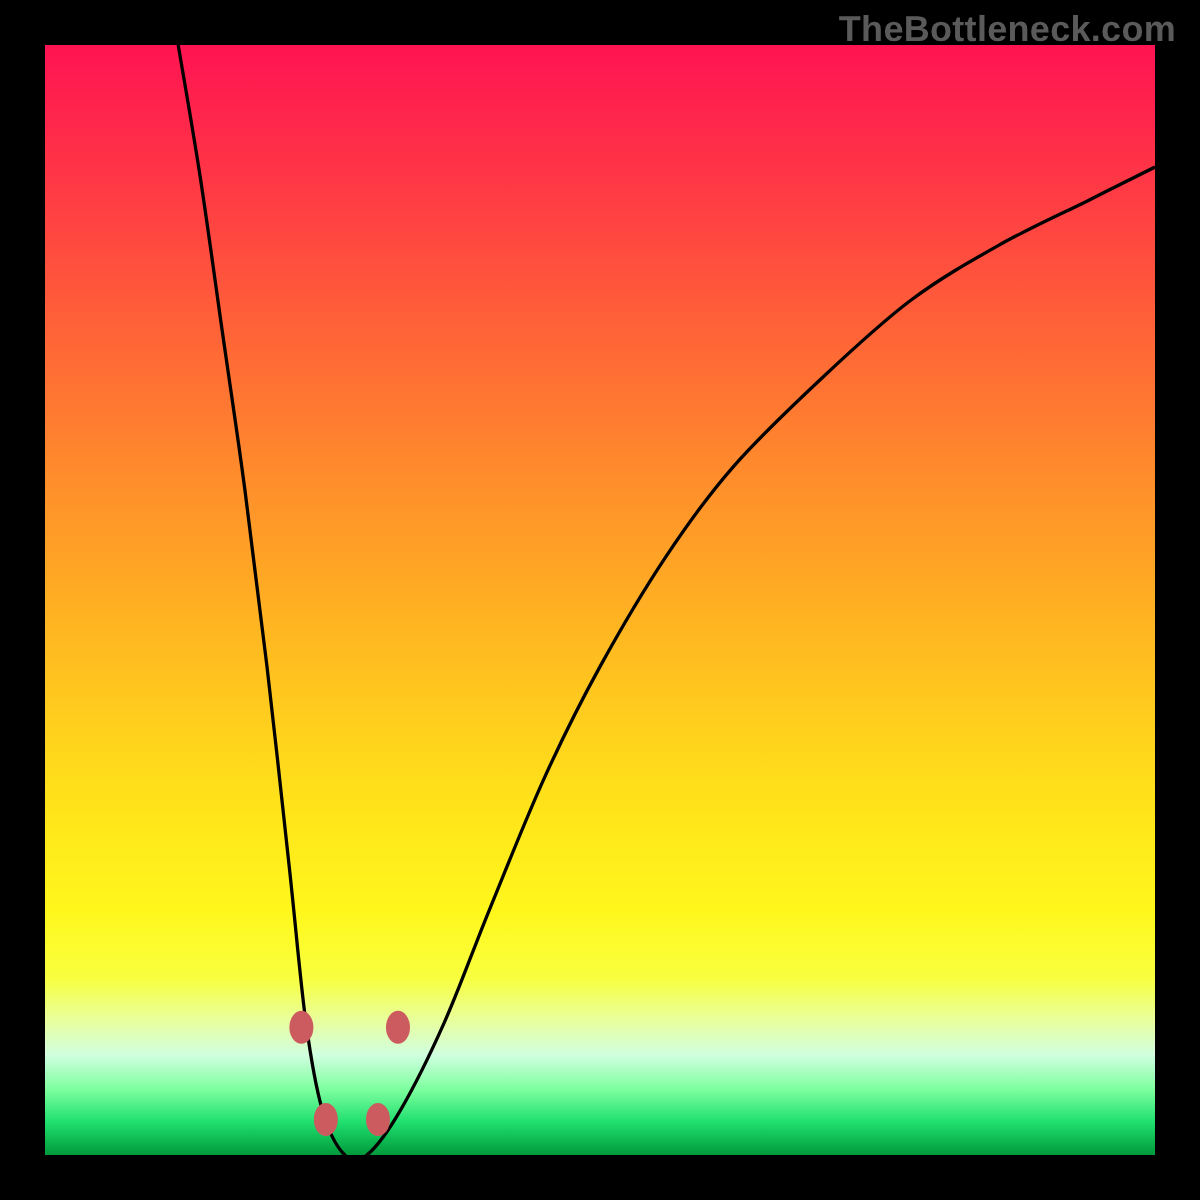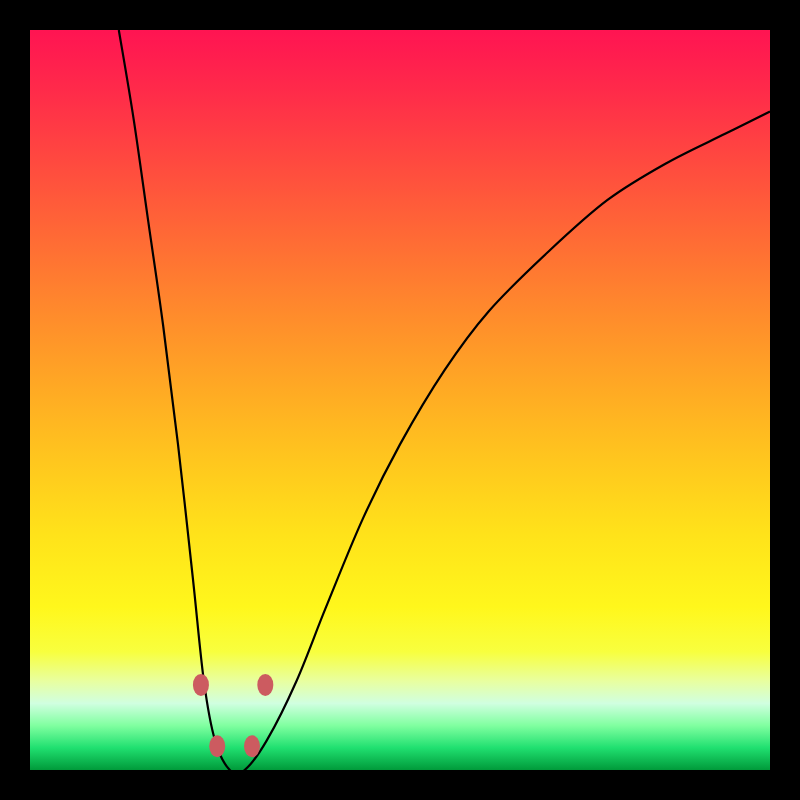--- a/index.html
+++ b/index.html
@@ -68,13 +68,14 @@
     <svg class="curve" viewBox="0 0 740 740" preserveAspectRatio="none">
       <path id="curve-path" fill="none" stroke="#000000" stroke-width="2.2" d="M 88.80 0.00 C 91.27 14.80, 98.67 56.73, 103.60 88.80 C 108.53 120.87, 113.47 157.87, 118.40 192.40 C 123.33 226.93, 128.27 259.00, 133.20 296.00 C 138.13 333.00, 143.07 372.47, 148.00 414.40 C 152.93 456.33, 158.48 508.13, 162.80 547.60 C 167.12 587.07, 170.20 624.07, 173.90 651.20 C 177.60 678.33, 180.68 695.60, 185.00 710.40 C 189.32 725.20, 194.87 735.07, 199.80 740.00 C 204.73 744.93, 208.43 744.93, 214.60 740.00 C 220.77 735.07, 228.17 725.20, 236.80 710.40 C 245.43 695.60, 256.53 673.40, 266.40 651.20 C 276.27 629.00, 284.90 604.33, 296.00 577.20 C 307.10 550.07, 320.67 515.53, 333.00 488.40 C 345.33 461.27, 356.43 439.07, 370.00 414.40 C 383.57 389.73, 399.60 362.60, 414.40 340.40 C 429.20 318.20, 441.53 300.93, 458.80 281.20 C 476.07 261.47, 498.27 240.50, 518.00 222.00 C 537.73 203.50, 557.47 185.00, 577.20 170.20 C 596.93 155.40, 616.67 144.30, 636.40 133.20 C 656.13 122.10, 678.33 112.23, 695.60 103.60 C 712.87 94.97, 732.60 85.10, 740.00 81.40"></path>
       <g id="markers">
           <ellipse cx="170.94" cy="654.90" rx="8" ry="11" class="marker" fill="#cc5b60"></ellipse>
           <ellipse cx="235.32" cy="654.90" rx="8" ry="11" class="marker" fill="#cc5b60"></ellipse>
           <ellipse cx="187.22" cy="716.32" rx="8" ry="11" class="marker" fill="#cc5b60"></ellipse>
           <ellipse cx="222.00" cy="716.32" rx="8" ry="11" class="marker" fill="#cc5b60"></ellipse>
         </g>
     </svg>
   </div>
+  <div class="watermark">TheBottleneck.com</div>
 </div>
 
 </body></html>

